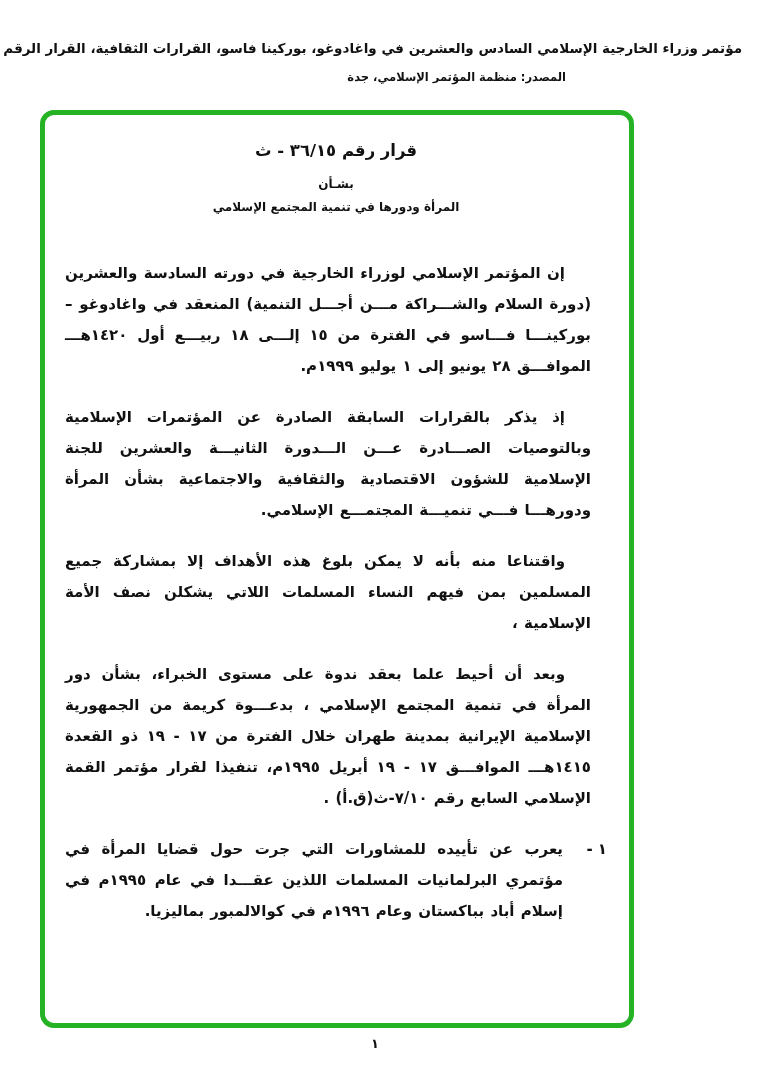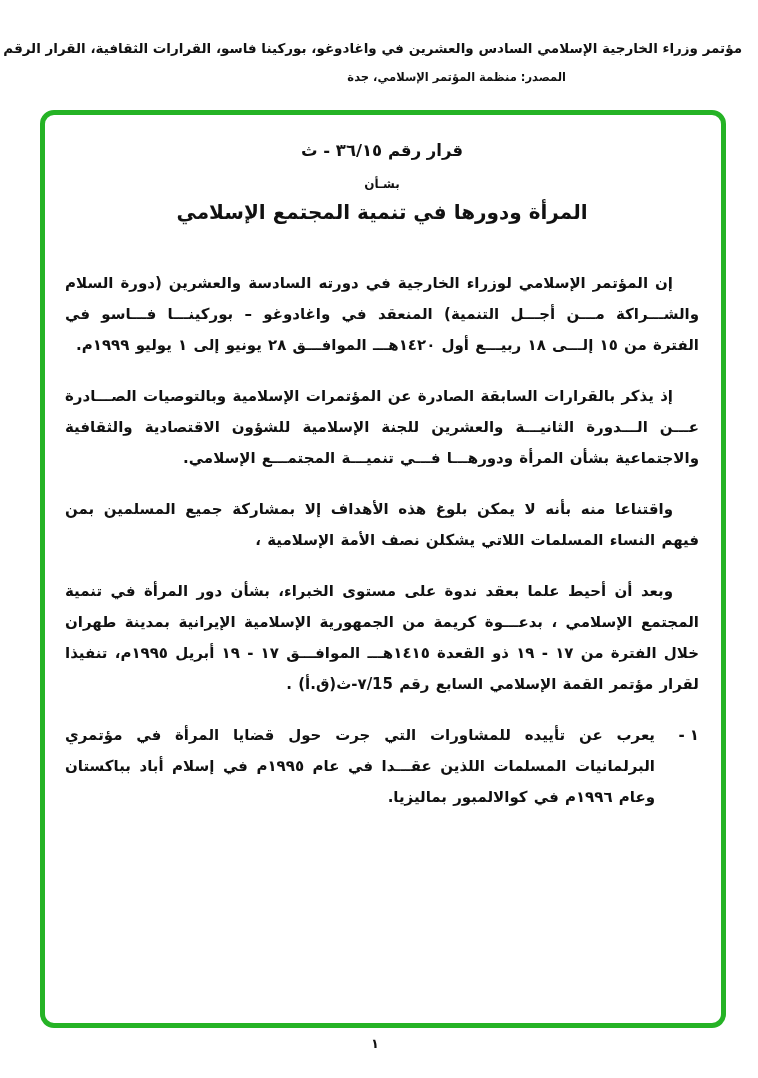--- a/index.html
+++ b/index.html
@@ -31,41 +31,41 @@
     top: 70px;
     right: 192px;
     direction: rtl;
     text-align: right;
     font-size: 11.5px;
   }
   .res-box {
     position: absolute;
     top: 110px;
     left: 40px;
-    width: 686px;
+    width: 594px;
     height: 918px;
     box-sizing: border-box;
     border: 5px solid #25b325;
     border-radius: 14px;
     padding: 26px 22px 10px 20px;
     direction: rtl;
   }
   .title-block { text-align: center; direction: rtl; }
   .title-line1 { font-size: 16.5px; margin-bottom: 17px; }
   .title-line2 { font-size: 12px;   margin-bottom: 9px; }
-  .title-line3 { font-size: 20px;   margin-bottom: 0; }
+  .title-line3 { font-size: 12px;   margin-bottom: 0; }
   .body-text {
     margin-top: 44px;
     direction: rtl;
     text-align: justify;
     font-size: 15px;
     line-height: 31px;
   }
   .body-text p {
-    margin: 0 0 20px 0;
+    margin: 0 16px 20px 0;
     text-indent: 26px;
     word-spacing: 1px;
   }
   .op-item {
     display: flex;
     direction: rtl;
     margin-top: 2px;
   }
   .op-item .marker {
     flex: 0 0 44px;
@@ -99,21 +99,21 @@
     <div class="title-block">
       <div class="title-line1">قرار رقم ٣٦/١٥ - ث</div>
       <div class="title-line2">بشـأن</div>
       <div class="title-line3">المرأة ودورها في تنمية المجتمع الإسلامي</div>
     </div>
 
     <div class="body-text">
       <p>إن المؤتمر الإسلامي لوزراء الخارجية في دورته السادسة والعشرين (دورة السلام والشـــراكة مـــن أجـــل التنمية) المنعقد في واغادوغو – بوركينـــا فـــاسو في الفترة من ١٥ إلـــى ١٨ ربيـــع أول ١٤٢٠هـــ الموافـــق ٢٨ يونيو إلى ١ يوليو ١٩٩٩م.</p>
       <p>إذ يذكر بالقرارات السابقة الصادرة عن المؤتمرات الإسلامية وبالتوصيات الصـــادرة عـــن الـــدورة الثانيـــة والعشرين للجنة الإسلامية للشؤون الاقتصادية والثقافية والاجتماعية بشأن المرأة ودورهـــا فـــي تنميـــة المجتمـــع الإسلامي.</p>
       <p>واقتناعا منه بأنه لا يمكن بلوغ هذه الأهداف إلا بمشاركة جميع المسلمين بمن فيهم النساء المسلمات اللاتي يشكلن نصف الأمة الإسلامية ،</p>
-      <p>وبعد أن أحيط علما بعقد ندوة على مستوى الخبراء، بشأن دور المرأة في تنمية المجتمع الإسلامي ، بدعـــوة كريمة من الجمهورية الإسلامية الإيرانية بمدينة طهران خلال الفترة من ١٧ - ١٩ ذو القعدة ١٤١٥هـــ الموافـــق ١٧ - ١٩ أبريل ١٩٩٥م، تنفيذا لقرار مؤتمر القمة الإسلامي السابع رقم ٧/15-ث(ق.أ) .</p>
+      <p>وبعد أن أحيط علما بعقد ندوة على مستوى الخبراء، بشأن دور المرأة في تنمية المجتمع الإسلامي ، بدعـــوة كريمة من الجمهورية الإسلامية الإيرانية بمدينة طهران خلال الفترة من ١٧ - ١٩ ذو القعدة ١٤١٥هـــ الموافـــق ١٧ - ١٩ أبريل ١٩٩٥م، تنفيذا لقرار مؤتمر القمة الإسلامي السابع رقم ٧/١٠-ث(ق.أ) .</p>
 
       <div class="op-item">
         <span class="marker">١ -</span>
         <span class="item-text">يعرب عن تأييده للمشاورات التي جرت حول قضايا المرأة في مؤتمري البرلمانيات المسلمات اللذين عقـــدا في عام ١٩٩٥م في إسلام أباد بباكستان وعام ١٩٩٦م في كوالالمبور بماليزيا.</span>
       </div>
     </div>
 
   </div>
 
   <div class="page-number">١</div>

